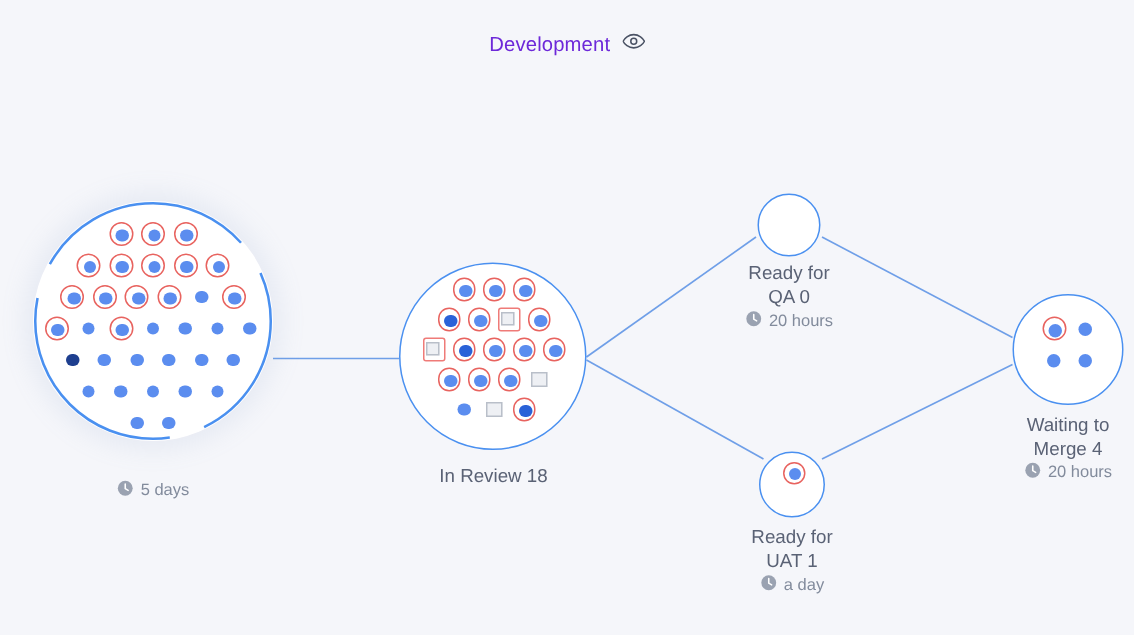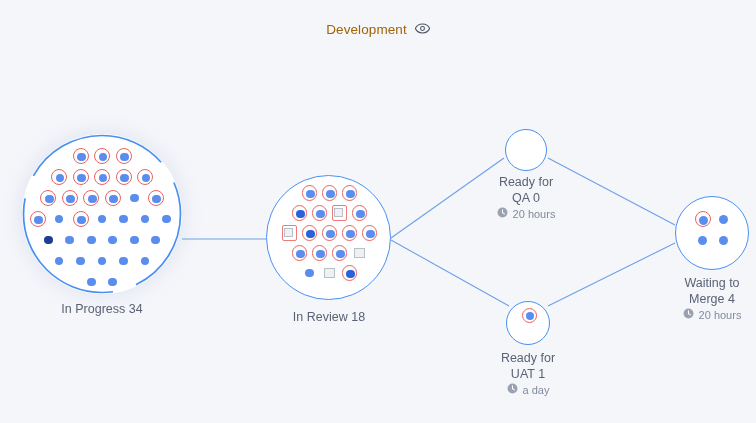--- a/index.html
+++ b/index.html
@@ -11,21 +11,21 @@
     overflow: hidden;
   }
   #stage { position: relative; width: 756px; height: 423px; }
 
   
   #header {
     position: absolute; top: 20px; left: 0; width: 756px;
     display: flex; align-items: center; justify-content: center; gap: 8px;
   }
   #header .title {
-    font-size: 13.5px; color: #a16207; letter-spacing: .1px;
+    font-size: 13.5px; color: #6d28d9; letter-spacing: .1px;
   }
   #header .eye { display: block; }
 
   
   #edges { position: absolute; inset: 0; width: 756px; height: 423px; }
 
   
   .node { position: absolute; }
   .bubble {
     position: relative;
@@ -246,21 +246,29 @@
             <div class="dot" style="left: 118.7px; top: 122.7px; width: 8.6px; height: 8.6px;"></div>
           </div>
           <div class="item">
             <div class="dot" style="left: 64.95px; top: 143.7px; width: 8.6px; height: 8.6px;"></div>
           </div>
           <div class="item">
             <div class="dot" style="left: 86.45px; top: 143.7px; width: 8.6px; height: 8.6px;"></div>
           </div>
         </div>
     </div>
-    <div class="label" style="left:-20px; top:168px;">In Progress 34</div>
+    <div class="meta" style="left:-20px; top:186px;">
+      <span class="clock">
+        <svg width="11" height="11" viewBox="0 0 12 12" aria-hidden="true">
+          <circle cx="6" cy="6" r="5.4" fill="#9aa2b1"></circle>
+          <path d="M6 3v3.3l2.1 1.2" stroke="#ffffff" stroke-width="1.15" fill="none" stroke-linecap="round"></path>
+        </svg>
+      </span>
+      <span>5 days</span>
+    </div>
   </div>
 
   <div class="node" style="left:266px; top:175px;">
     <div class="bubble" style="width:125px;height:125px;">
       <div class="dots">
           <div class="item">
             <div class="ring" style="left: 34.75px; top: 9.25px; width: 15.5px; height: 15.5px;">
               <div class="dot" style="left: 3.65px; top: 3.65px; width: 8.2px; height: 8.2px;"></div>
             </div>
           </div>

